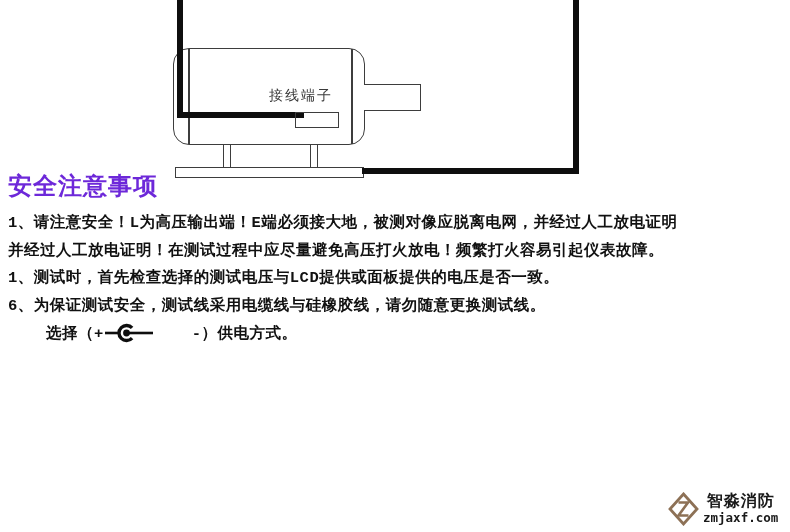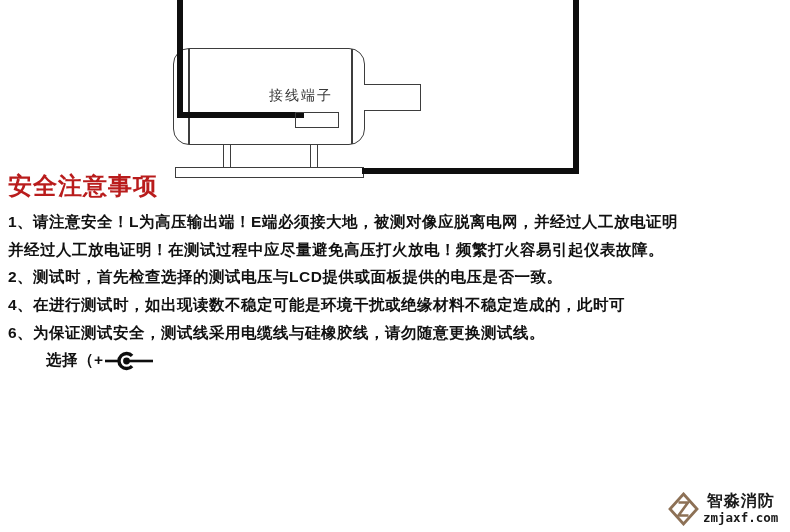--- a/index.html
+++ b/index.html
@@ -42,25 +42,25 @@
   .leg.left  { left:223px; }
   .leg.right { left:310px; }
   .base {
     position:absolute; left:175px; top:167px; width:189px; height:11px;
     border:1.5px solid #3d3d3d; background:#fff;
   }
 
   
   .page-title {
     position:absolute; left:8px; top:170px; font-size:24px; font-weight:bold;
-    color:#b91c1c; letter-spacing:1px; white-space:nowrap;font-family:Liberation Mono, monospace;
+    color:#6d28d9; letter-spacing:1px; white-space:nowrap;font-family:Liberation Mono, monospace;
   }
 
   
-  .notes { position:absolute; left:8px; top:209px; width:772px; color:#111; }
+  .notes { position:absolute; left:8px; top:209px; width:772px; color:#111;font-family:Liberation Mono, monospace; }
   .note-line {
     height:27.6px; display:flex; align-items:center;
     font-size:15.5px; font-weight:bold; letter-spacing:0.5px; white-space:nowrap;
   }
   .note-line .seg { display:inline-block;margin-left:38px; }
   .plug-icon { display:inline-block; margin:0 1px; }
 
   
   .footer-logo { position:absolute; left:668px; top:492px; display:flex; align-items:center; }
   .footer-logo .logo-text { margin-left:4px; line-height:1;text-align:center; }
@@ -87,31 +87,31 @@
     <div class="base"></div>
     <div class="wire wire-right-v"></div>
     <div class="wire wire-bottom-h"></div>
   </div>
 
   <div class="page-title">安全注意事项</div>
 
   <div class="notes">
     <p class="note-line">1、请注意安全！L为高压输出端！E端必须接大地，被测对像应脱离电网，并经过人工放电证明</p>
     <p class="note-line">并经过人工放电证明！在测试过程中应尽量避免高压打火放电！频繁打火容易引起仪表故障。</p>
-    <p class="note-line">2、测试时，首先检查选择的测试电压与LCD提供或面板提供的电压是否一致。</p>
-    <p class="note-line">4、在进行测试时，如出现读数不稳定可能是环境干扰或绝缘材料不稳定造成的，此时可</p>
+    <p class="note-line">1、测试时，首先检查选择的测试电压与LCD提供或面板提供的电压是否一致。</p>
     <p class="note-line">6、为保证测试安全，测试线采用电缆线与硅橡胶线，请勿随意更换测试线。</p>
     <p class="note-line">
       <span class="seg">选择（+</span>
       <svg class="plug-icon" width="48" height="22" viewBox="0 0 48 22">
         <line x1="0" y1="11" x2="15" y2="11" stroke="#0e0e0e" stroke-width="2.6"></line>
         <line x1="21.5" y1="11" x2="48" y2="11" stroke="#0e0e0e" stroke-width="2.6"></line>
         <path d="M 27.07 5.98 A 7.5 7.5 0 1 0 27.07 16.02" fill="none" stroke="#0e0e0e" stroke-width="3.4"></path>
         <circle cx="21.5" cy="11" r="3.4" fill="#0e0e0e"></circle>
       </svg>
+      <span class="seg">-）供电方式。</span>
     </p>
   </div>
 
   <div class="footer-logo">
     <svg width="31" height="34" viewBox="0 0 31 34">
       <path d="M15.5 2 L29 17 L15.5 32 L2 17 Z" fill="none" stroke="#8d7156" stroke-width="2.8"></path>
       <path d="M10.5 10.5 L20 10.5 L10.5 23.5 L20.5 23.5" fill="none" stroke="#8d7156" stroke-width="2.6"></path>
     </svg>
     <div class="logo-text">
       <div class="brand-name">智淼消防</div>

